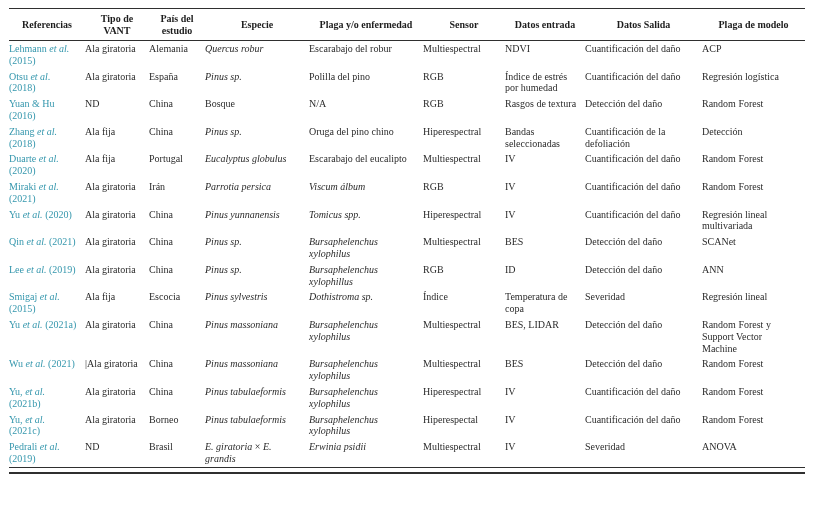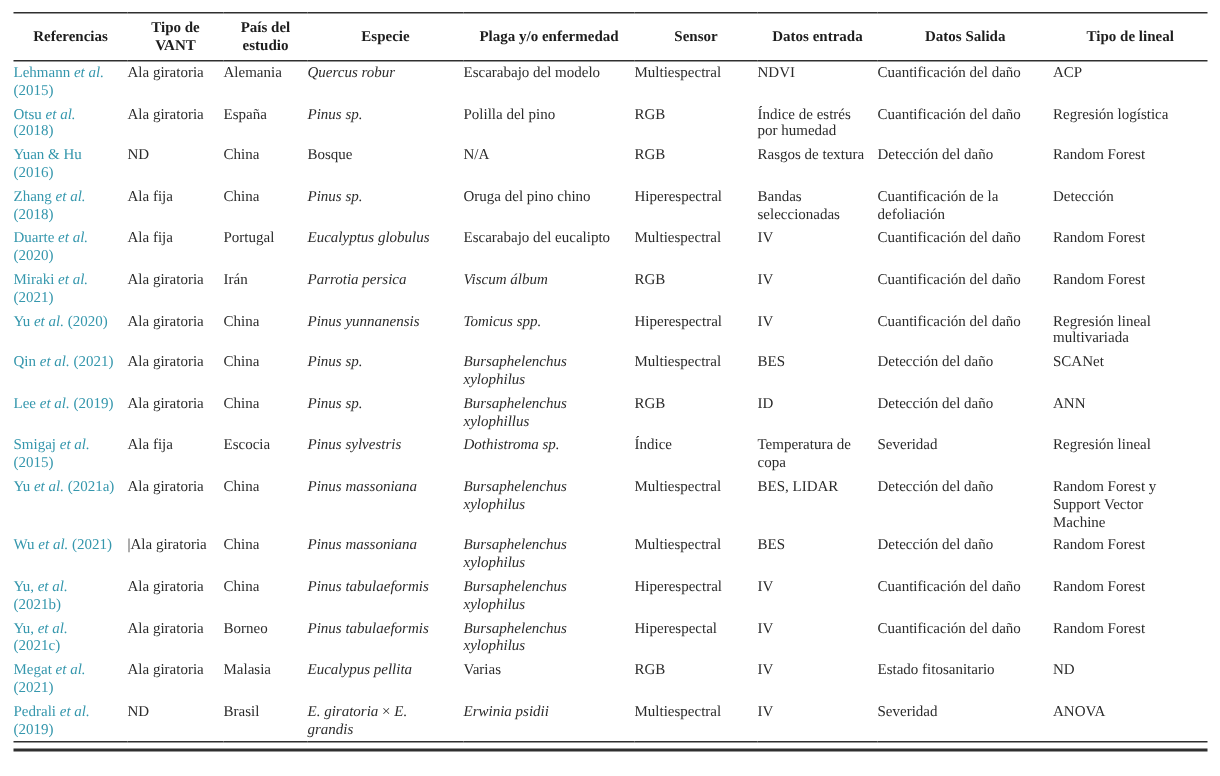--- a/index.html
+++ b/index.html
@@ -82,30 +82,30 @@
       <thead>
         <tr id="header-row">
             <th>Referencias</th>
             <th>Tipo de VANT</th>
             <th>País del estudio</th>
             <th>Especie</th>
             <th>Plaga y/o enfermedad</th>
             <th>Sensor</th>
             <th>Datos entrada</th>
             <th>Datos Salida</th>
-            <th>Tipo de lineal</th>
+            <th>Plaga de modelo</th>
           </tr>
       </thead>
       <tbody id="table-body">
           <tr>
             <td><span class="ref-link">Lehmann <i>et al.</i> (2015)</span></td>
             <td>Ala giratoria</td>
             <td>Alemania</td>
             <td><i>Quercus robur</i></td>
-            <td>Escarabajo del modelo</td>
+            <td>Escarabajo del robur</td>
             <td>Multiespectral</td>
             <td>NDVI</td>
             <td>Cuantificación del daño</td>
             <td>ACP</td>
           </tr>
           <tr>
             <td><span class="ref-link">Otsu <i>et al.</i> (2018)</span></td>
             <td>Ala giratoria</td>
             <td>España</td>
             <td><i>Pinus sp.</i></td>
@@ -241,31 +241,20 @@
             <td>Ala giratoria</td>
             <td>Borneo</td>
             <td><i>Pinus tabulaeformis</i></td>
             <td><i>Bursaphelenchus xylophilus</i></td>
             <td>Hiperespectal</td>
             <td>IV</td>
             <td>Cuantificación del daño</td>
             <td>Random Forest</td>
           </tr>
           <tr>
-            <td><span class="ref-link">Megat <i>et al.</i> (2021)</span></td>
-            <td>Ala giratoria</td>
-            <td>Malasia</td>
-            <td><i>Eucalypus pellita</i></td>
-            <td>Varias</td>
-            <td>RGB</td>
-            <td>IV</td>
-            <td>Estado fitosanitario</td>
-            <td>ND</td>
-          </tr>
-          <tr>
             <td><span class="ref-link">Pedrali <i>et al.</i> (2019)</span></td>
             <td>ND</td>
             <td>Brasil</td>
             <td><i>E. giratoria</i> × <i>E. grandis</i></td>
             <td><i>Erwinia psidii</i></td>
             <td>Multiespectral</td>
             <td>IV</td>
             <td>Severidad</td>
             <td>ANOVA</td>
           </tr>

